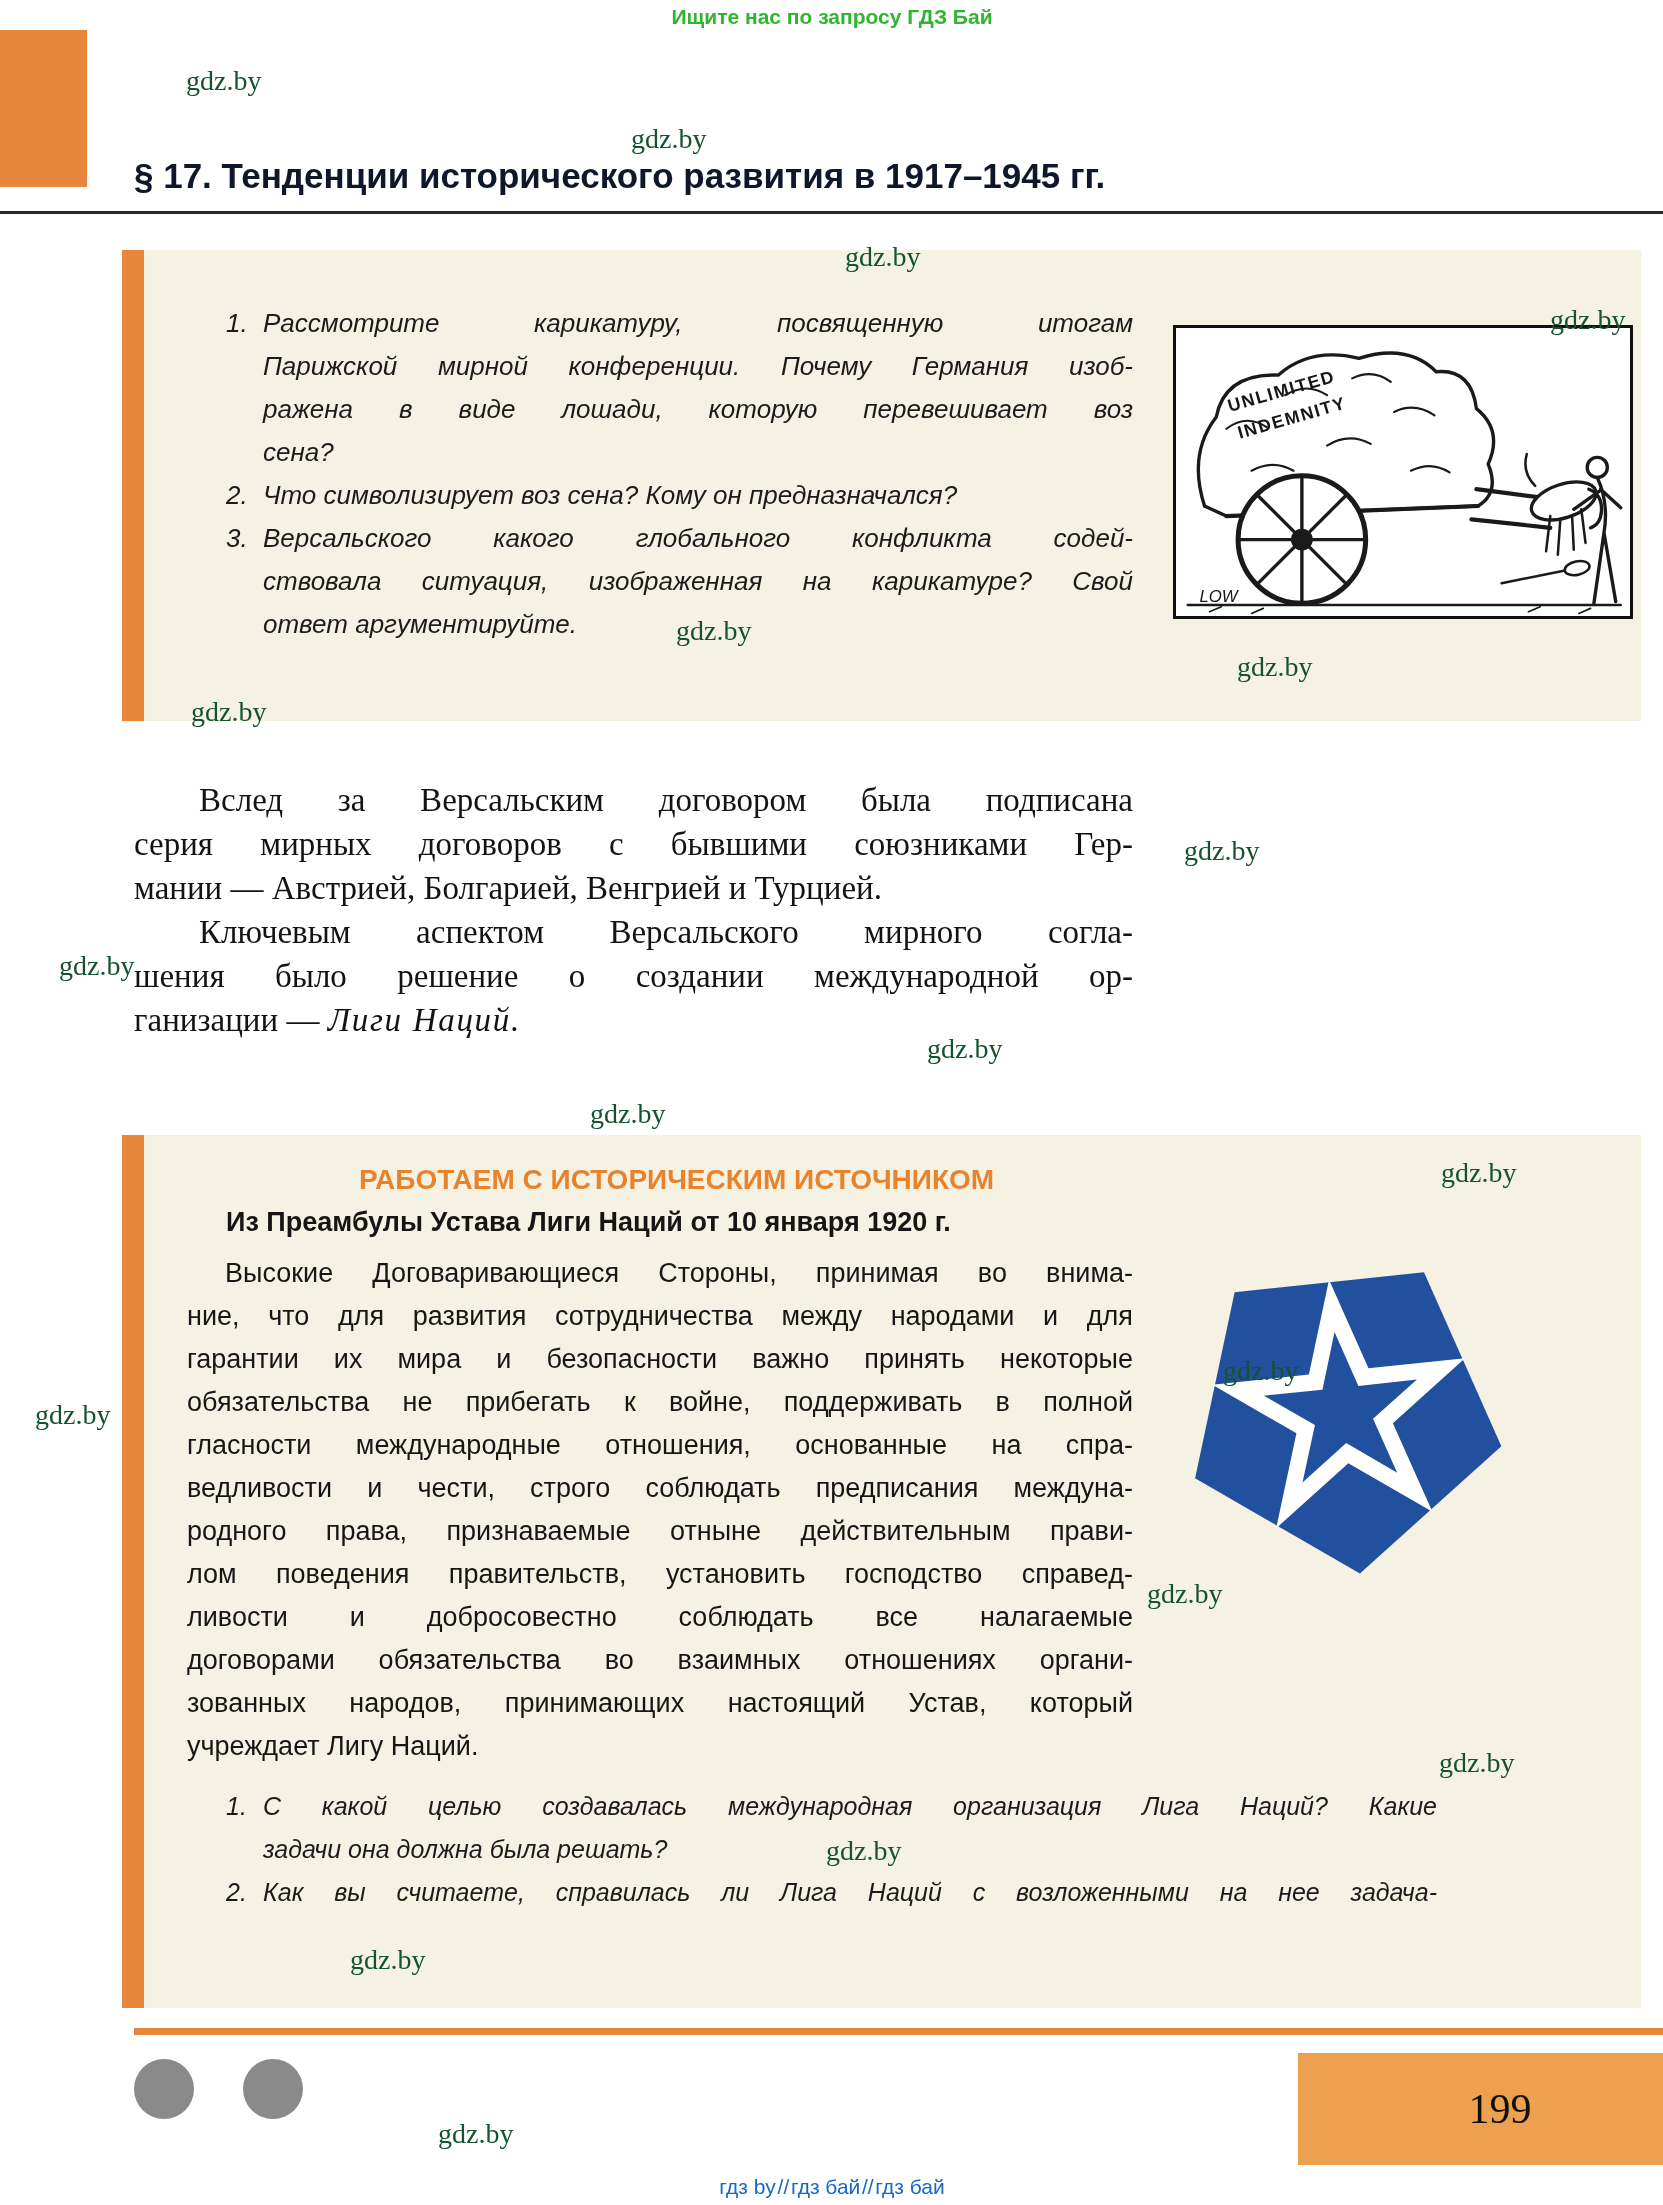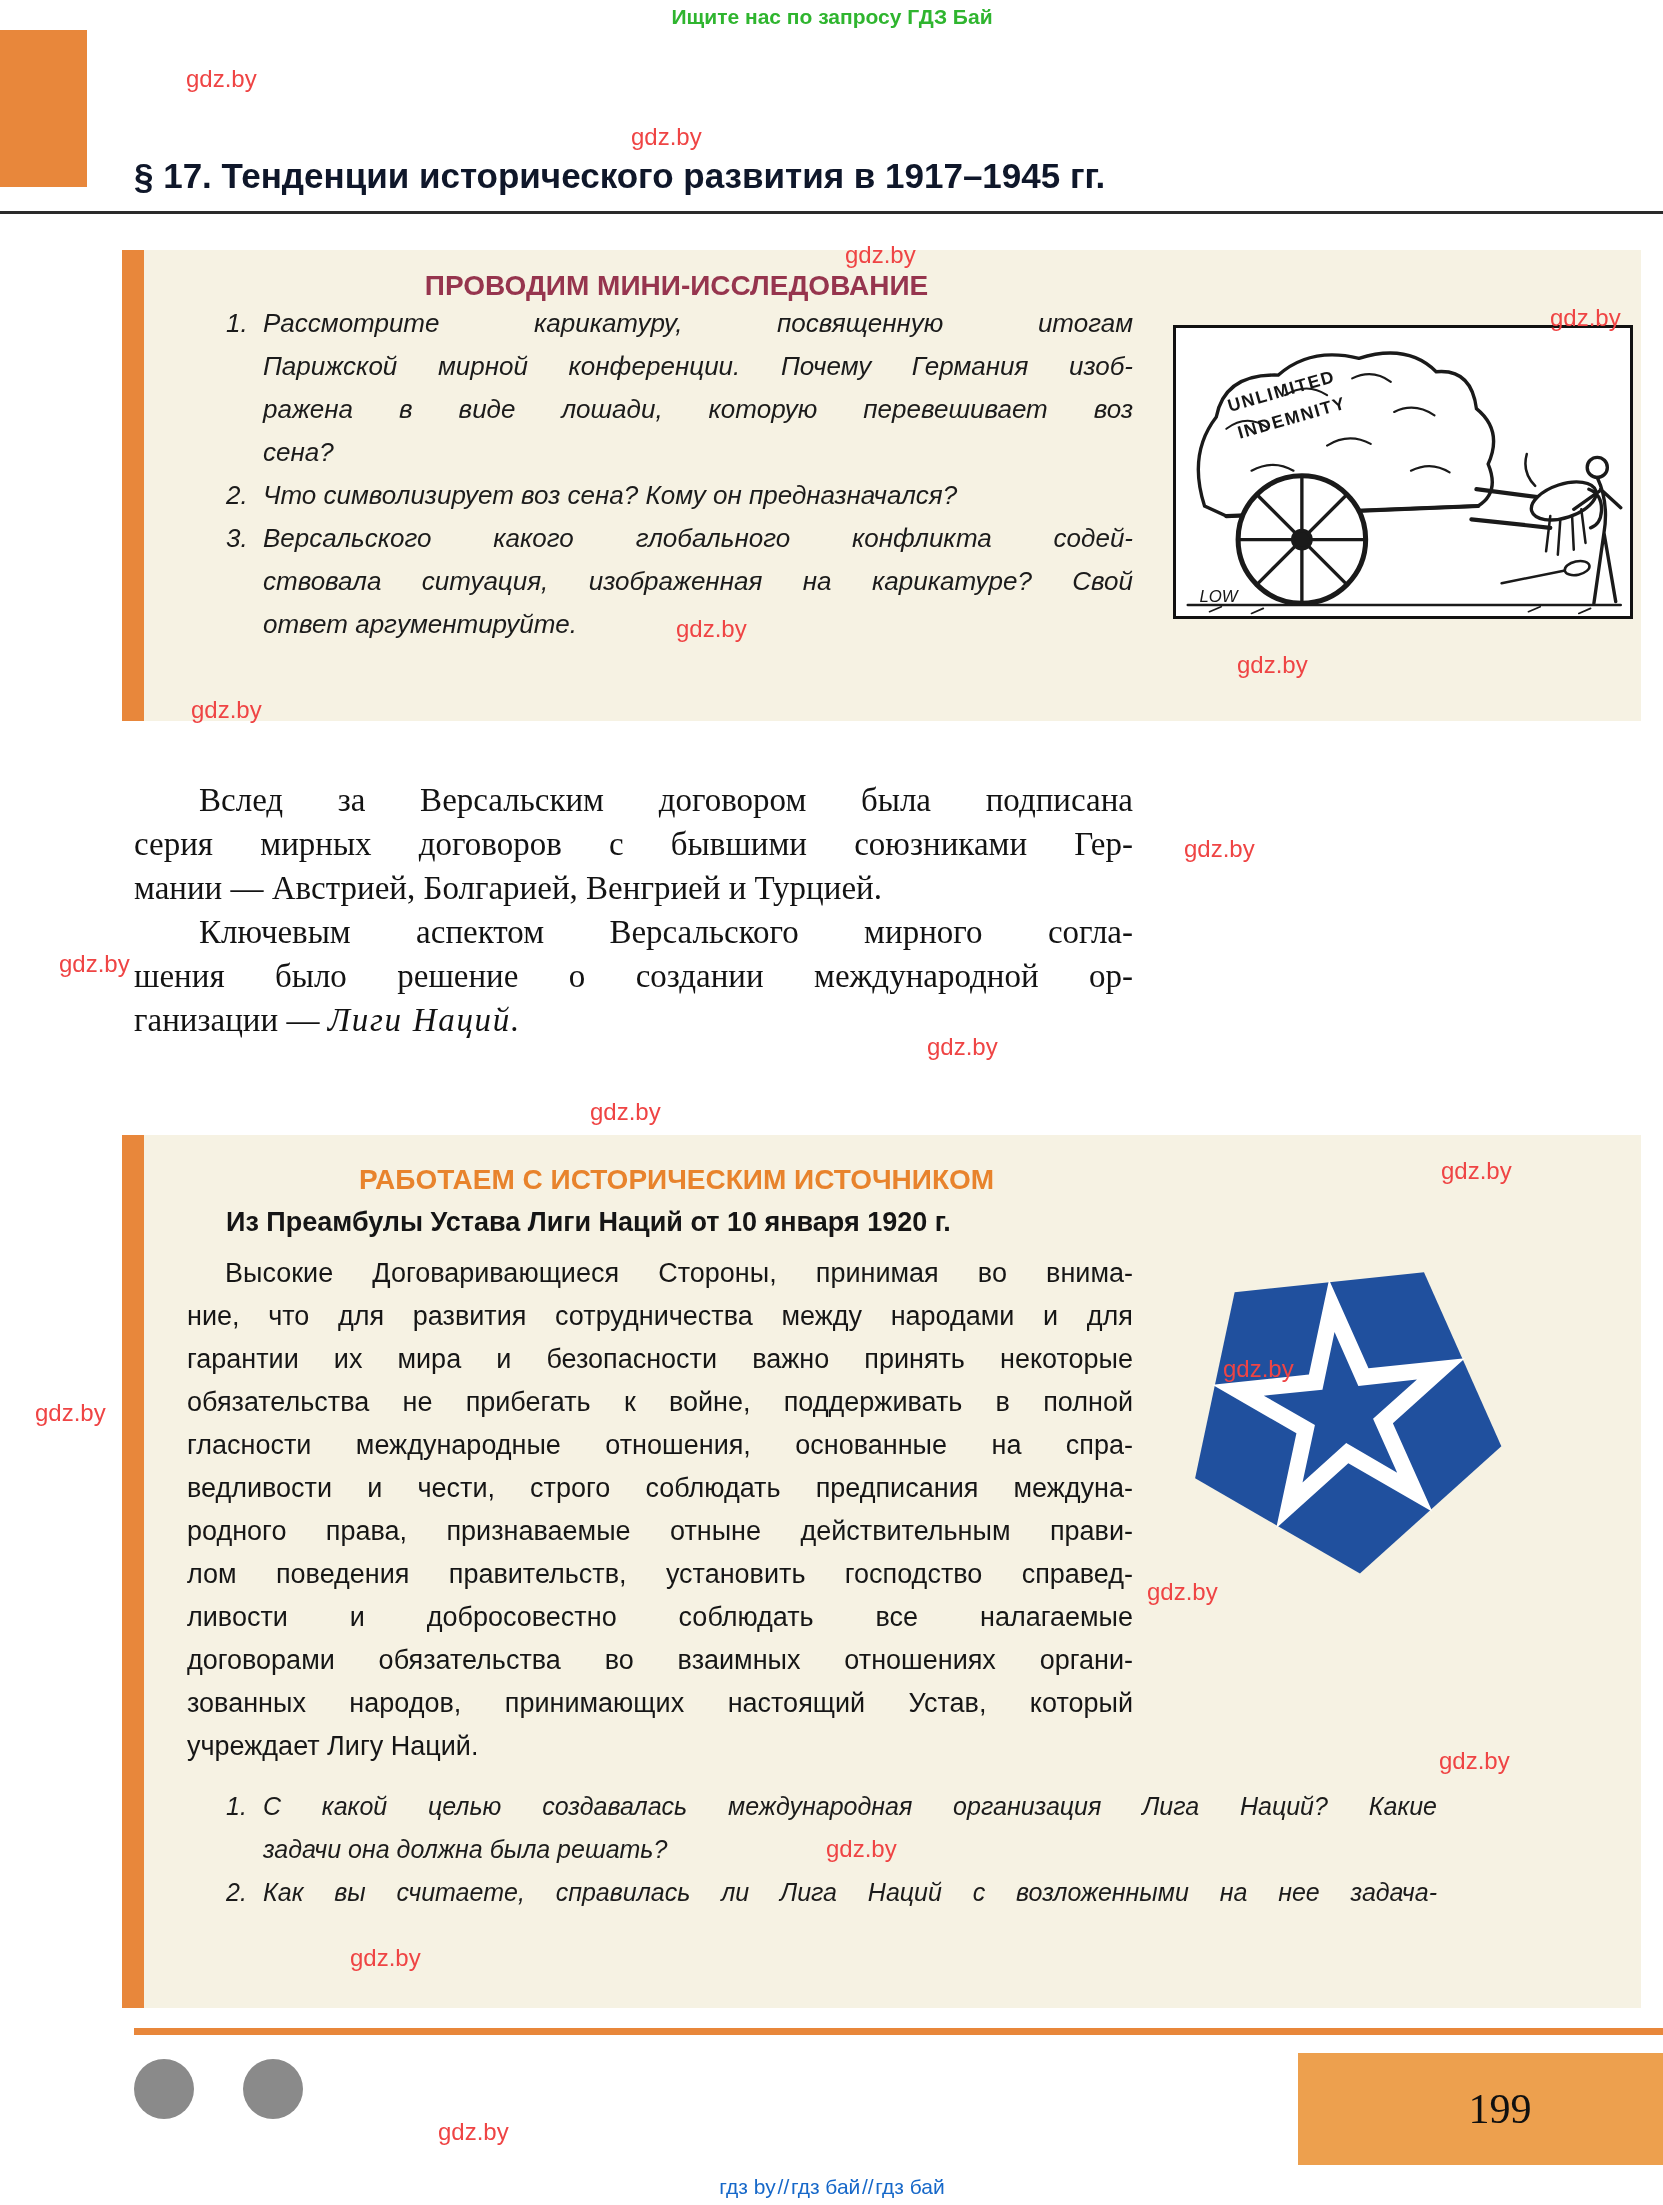--- a/index.html
+++ b/index.html
@@ -57,36 +57,35 @@
 
   .pagebox { position:absolute; left:1298px; top:2053px; width:404px; height:112px; background:#eda04e; }
   .pagenum { position:absolute; left:0; top:50%; transform:translateY(-50%); width:100%;
              text-align:center; font-family:"Liberation Serif", serif; font-size:42px; color:#101010; }
 
   .footer { position:absolute; left:0; top:2175px; width:100%; text-align:center;
             font-size:21px; color:#1668c9; }
   .footer a { color:#1668c9; text-decoration:none; margin:0 0; cursor:pointer; }
   .footer .sep { margin:0 1.7px; }
 
-  .wm { position:absolute; font-size:24px; color:#ef4444; z-index:20; }
+  .wm { position:absolute; font-size:28px; color:#14532d; z-index:20;font-family:Liberation Serif, serif; }
 </style>
 </head>
 <body>
 
 <div class="page">
 
   <div class="promo">Ищите нас по запросу ГДЗ Бай</div>
   <div class="corner"></div>
 
   <div class="header-title">§ 17. Тенденции исторического развития в 1917–1945 гг.</div>
   <div class="header-rule"></div>
 
   <section class="box box1">
     <div class="bar"></div>
-    <div class="box-heading">ПРОВОДИМ МИНИ-ИССЛЕДОВАНИЕ</div>
 
     <div class="q-list">
       <div class="q-item">
         <span class="q-num">1.</span>
         <div class="q-lines">
             <div class="tline">Рассмотрите карикатуру, посвященную итогам</div>
             <div class="tline">Парижской мирной конференции. Почему Германия изоб-</div>
             <div class="tline">ражена в виде лошади, которую перевешивает воз</div>
             <div class="tline last">сена?</div>
           </div>

